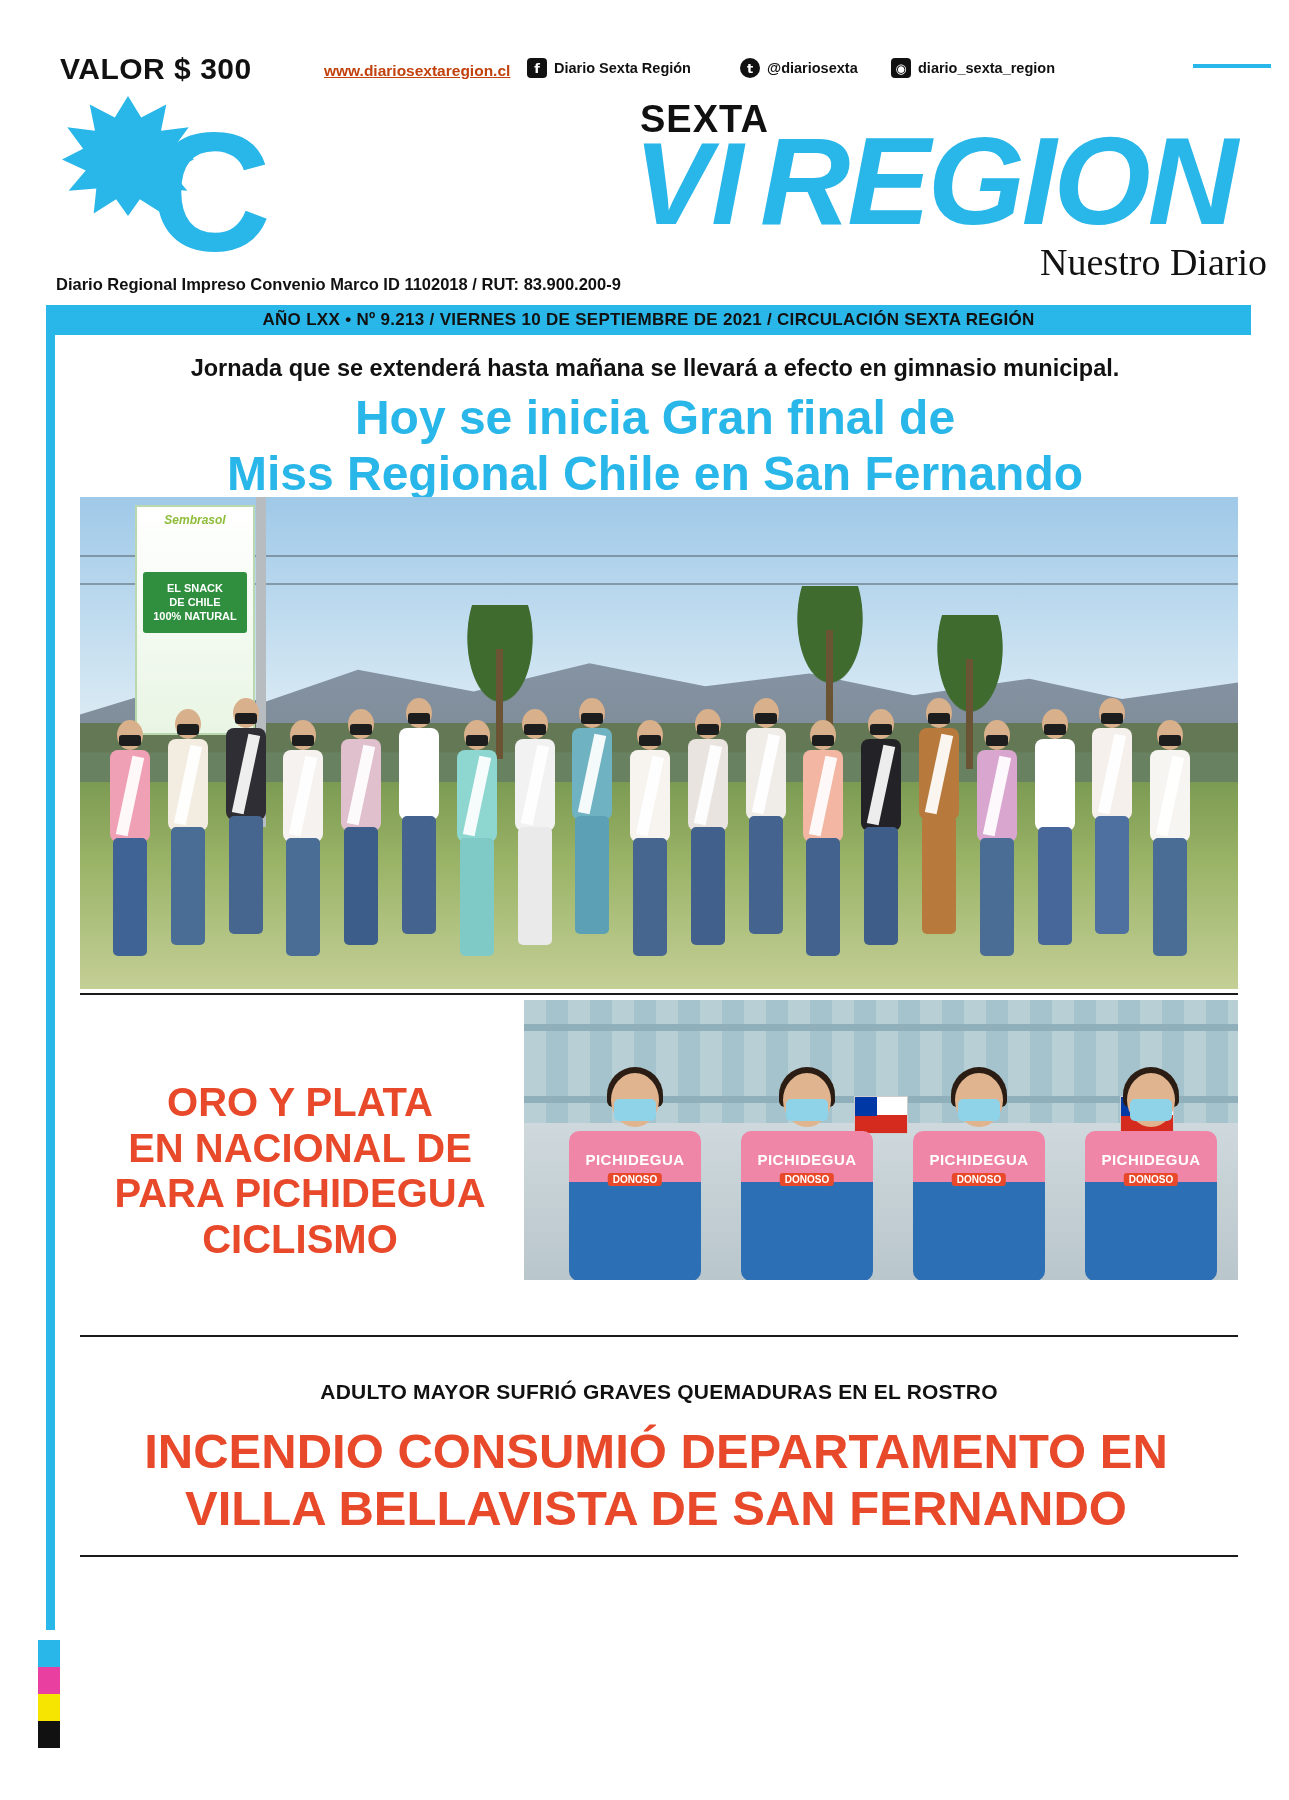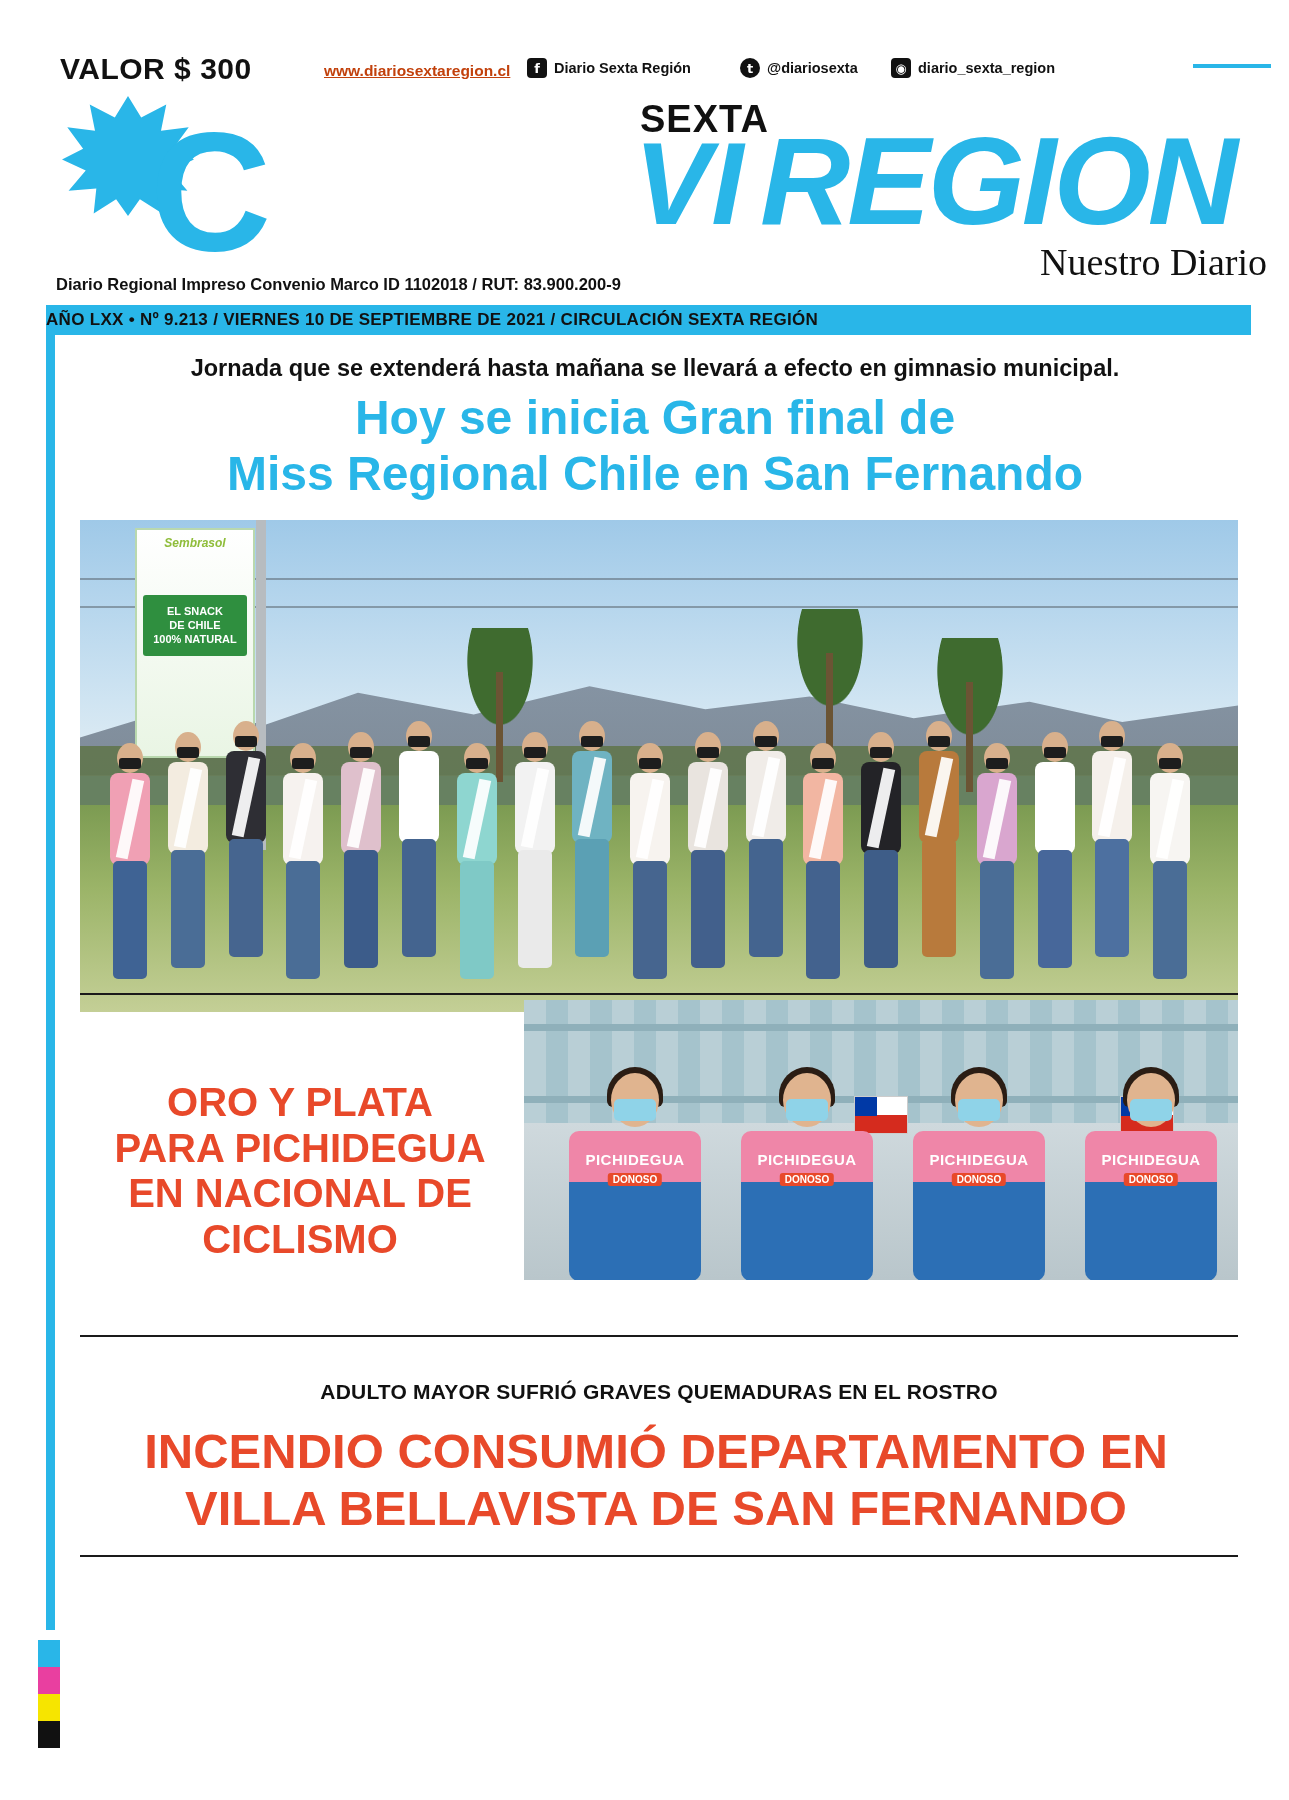--- a/index.html
+++ b/index.html
@@ -172,21 +172,21 @@
   }
 
   
   .dateband {
     position: absolute;
     left: 46px; top: 305px;
     width: 1205px; height: 30px;
     background: #29b6e8;
     display: flex;
     align-items: center;
-    justify-content: flex-start;
+    justify-content: center;
   }
   .dateband span {
     font-size: 17px;
     font-weight: bold;
     color: #111;
     letter-spacing: .3px;
   }
 
   
   .lead-kicker {
@@ -205,21 +205,21 @@
     text-align: center;
     font-size: 48px;
     font-weight: bold;
     color: #29b6e8;
     line-height: 1.16;
   }
 
   
   .photo-main {
     position: absolute;
-    left: 80px; top: 520px;
+    left: 80px; top: 497px;
     width: 1158px; height: 492px;
     overflow: hidden;
     background: #8fb8d8;
     padding-left: 20px;
   }
   .sky {
     position: absolute; left: 0; top: 0;
     width: 100%; height: 52%;
     background: linear-gradient(#9fc9e8, #cfe4f2 70%, #e3eef4);
   }
@@ -644,22 +644,22 @@
           <div class="sash"></div>
           <div class="legs" style="background:#4a6d96"></div>
         </div>
       </div>
   </div>
 
   <div class="hr" style="top:993px;"></div>
 
   <div class="cyc-head">
     <div>ORO Y PLATA</div>
+    <div>EN NACIONAL DE</div>
     <div>PARA PICHIDEGUA</div>
-    <div>EN NACIONAL DE</div>
     <div>CICLISMO</div>
   </div>
 
   <div class="photo-cyc">
     <div class="roof"></div>
     <div class="roof-beam" style="top:24px;"></div>
     <div class="roof-beam" style="top:96px;"></div>
     <div class="podium"></div>
     <div class="flag" style="left:330px; top:96px;"></div>
     <div class="flag" style="left:596px; top:96px;"></div>

